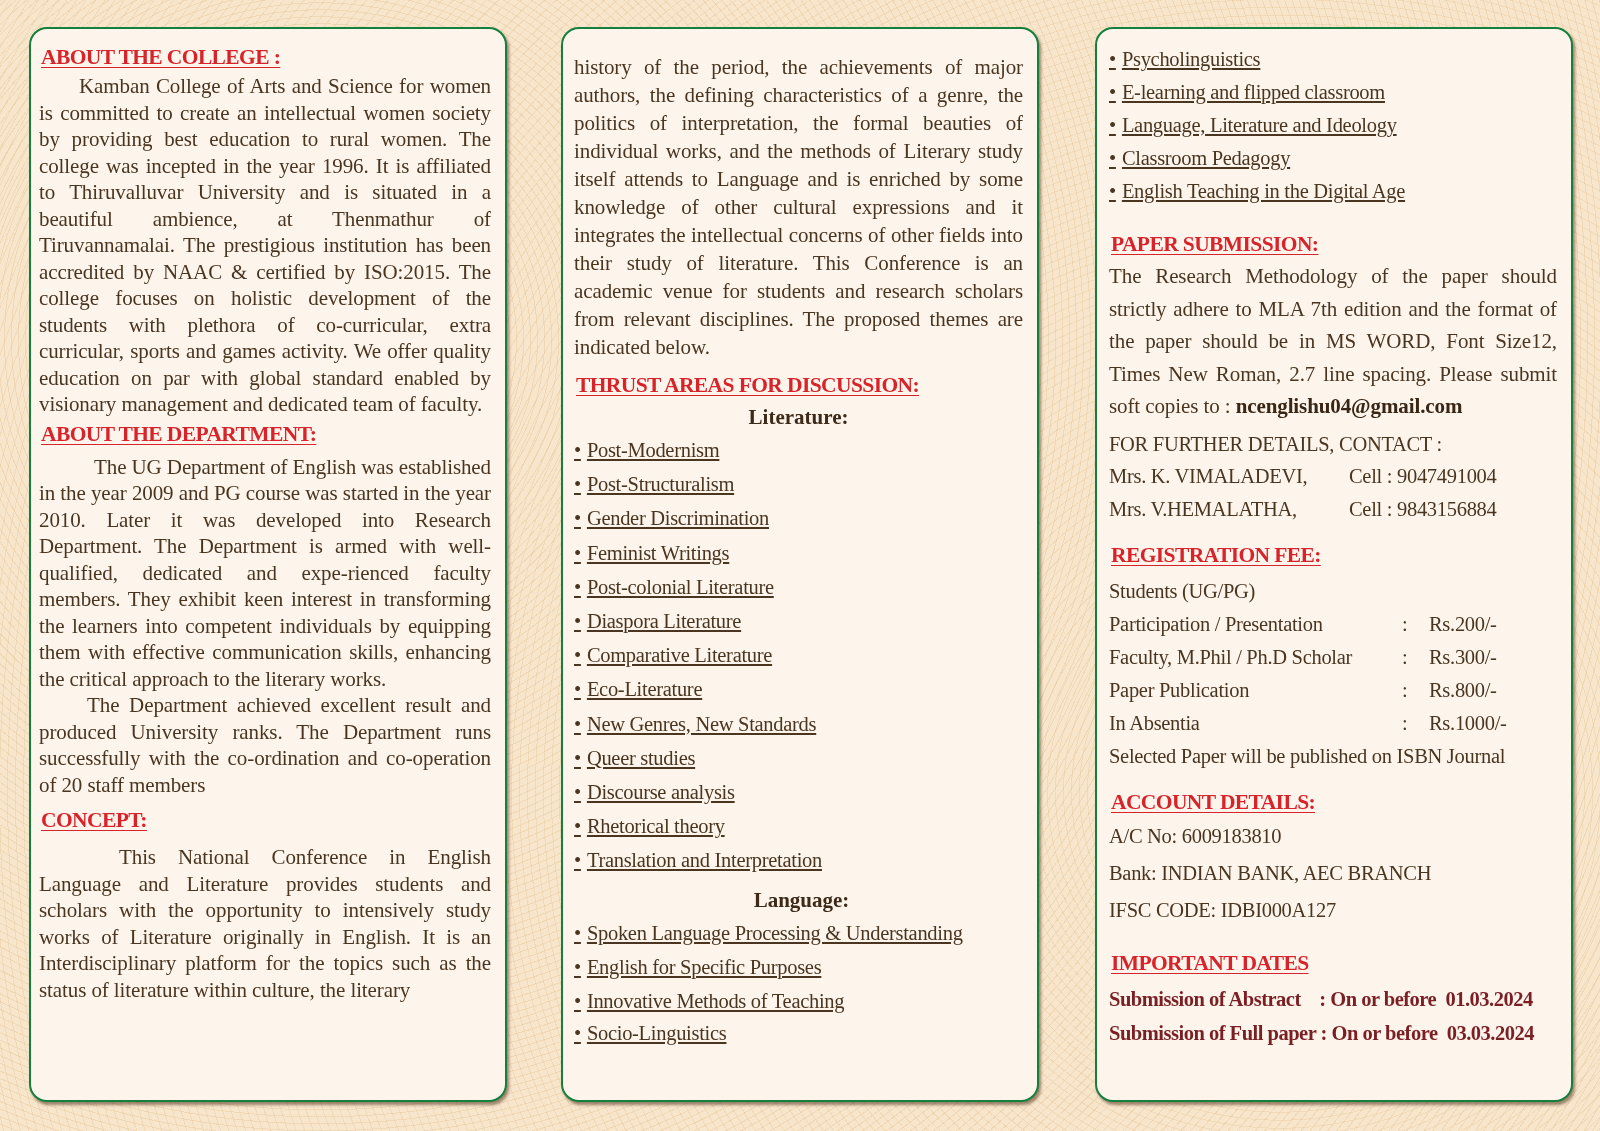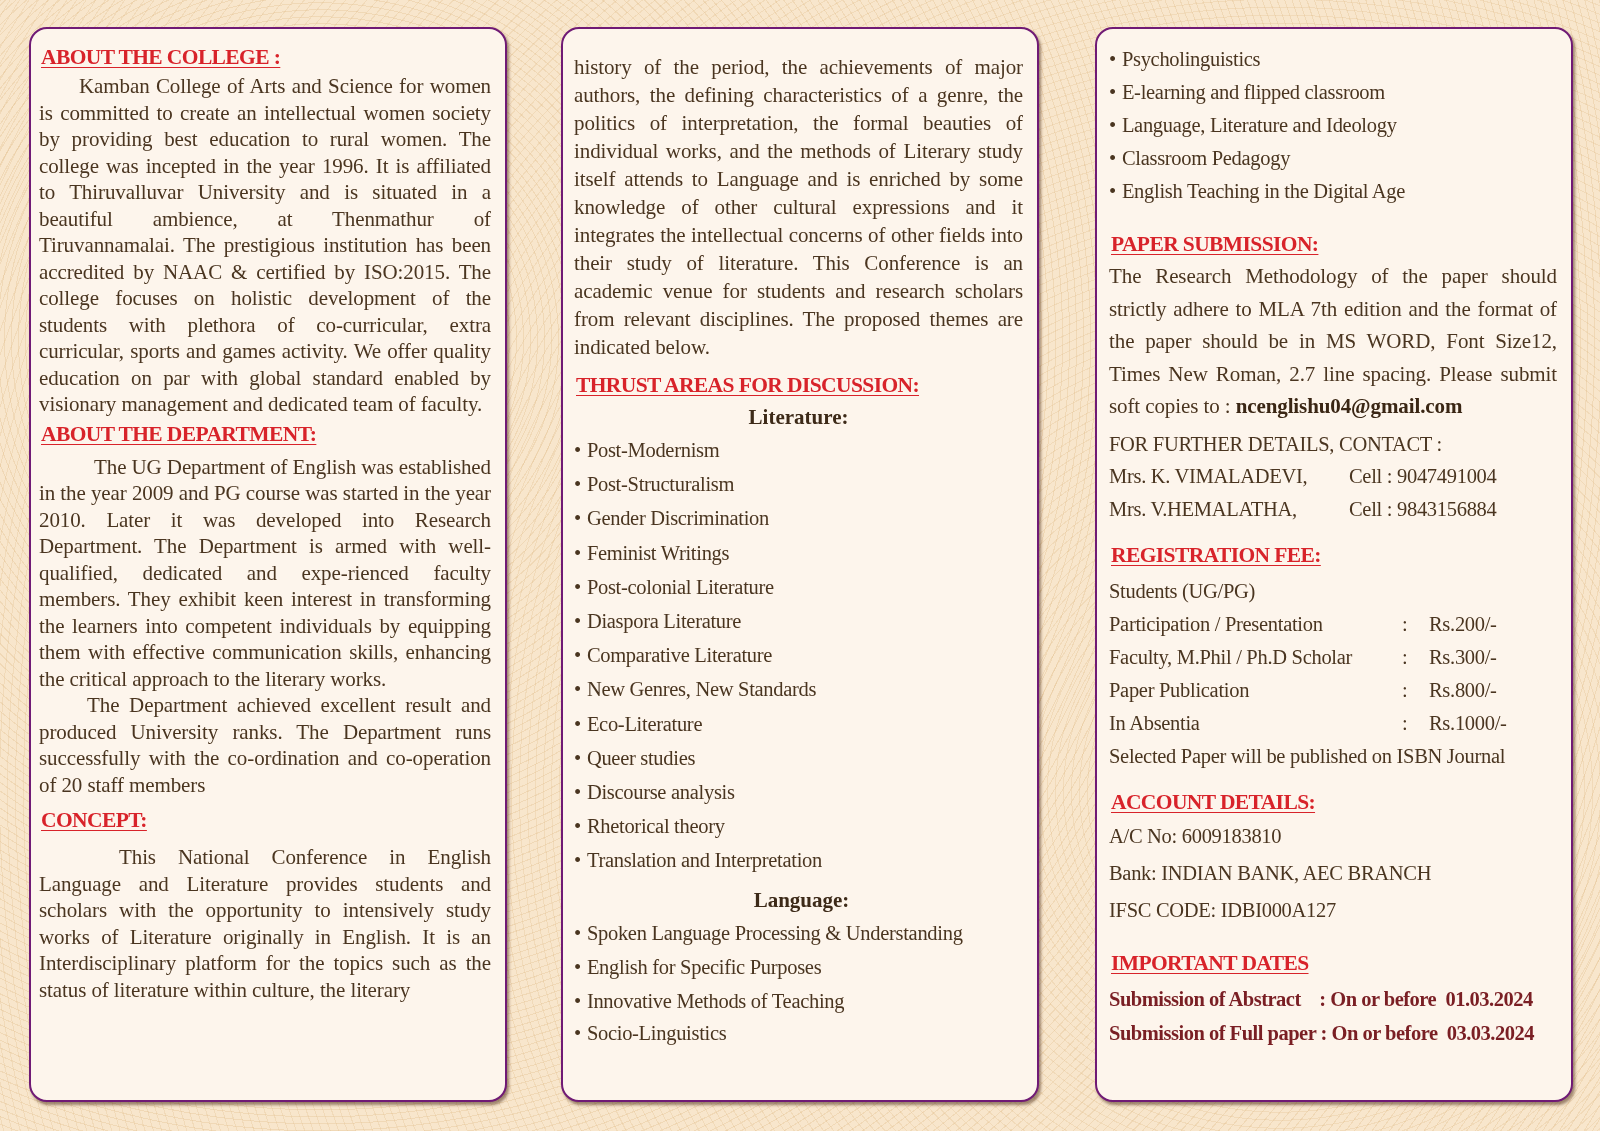--- a/index.html
+++ b/index.html
@@ -9,41 +9,41 @@
     background-image:
       repeating-radial-gradient(circle at 20% 30%, rgba(225,190,140,0.35) 0 1px, transparent 1px 7px),
       repeating-radial-gradient(circle at 80% 70%, rgba(225,190,140,0.30) 0 1px, transparent 1px 8px);
     font-family:"Liberation Serif","DejaVu Serif",serif;
     color:#4a3520;
     position:relative;
   }
   .panel {
     position:absolute; top:27px; height:1075px;
     background:#fdf5ec;
-    border:2px solid #701a75;
+    border:2px solid #15803d;
     border-radius:18px;
     box-shadow:2px 3px 3px rgba(80,50,30,0.55);
     box-sizing:border-box;
     overflow:hidden;
   }
   #p1 { left:29px; width:478px; padding:14px 14px 0 8px; }
   #p2 { left:561px; width:478px; padding:24px 14px 0 11px; }
   #p3 { left:1095px; width:478px; padding:14px 14px 0 12px; }
   .h {
     color:#d8232a; font-weight:bold; text-decoration:underline;
     text-decoration-thickness:1px; text-underline-offset:3px;
     font-size:21.5px; letter-spacing:-0.6px; margin:0 0 2px 2px; line-height:28px;
   }
   .para {
     font-size:21px; line-height:26.5px; text-align:justify; margin:0;
     letter-spacing:-0.1px;
   }
   .para .ind { display:inline-block; }
   .sub { font-size:21px; font-weight:bold; color:#3d2a18; margin:0; line-height:32px;text-align:center; }
-  ul.b { list-style:none; margin:0; padding:0; }
+  ul.b { list-style:none; margin:0; padding:0;text-decoration:underline; }
   ul.b li { font-size:20.5px; line-height:34.2px; letter-spacing:-0.3px; }
   ul.b li::before { content:"\2022"; margin-right:6px; }
   .email { font-weight:bold; color:#3a2614; }
   .row { font-size:20.5px; line-height:32.5px; letter-spacing:-0.3px; }
   .fee { display:flex; font-size:20.5px; line-height:33px; letter-spacing:-0.3px;align-items:flex-end; }
   .fee .l { width:293px; }
   .fee .c { width:27px; }
   .dates { color:#7a1f24; font-size:20.5px; line-height:33.5px; letter-spacing:-0.5px;font-weight:bold; }
 </style>
 </head>
@@ -64,22 +64,22 @@
   <div class="h" style="margin-top:10px">THRUST AREAS FOR DISCUSSION:</div>
   <div class="sub">Literature:</div>
   <ul class="b">
     <li>Post-Modernism</li>
     <li>Post-Structuralism</li>
     <li>Gender Discrimination</li>
     <li>Feminist Writings</li>
     <li>Post-colonial Literature</li>
     <li>Diaspora Literature</li>
     <li>Comparative Literature</li>
+    <li>Eco-Literature</li>
     <li>New Genres, New Standards</li>
-    <li>Eco-Literature</li>
     <li>Queer studies</li>
     <li>Discourse analysis</li>
     <li>Rhetorical theory</li>
     <li>Translation and Interpretation</li>
   </ul>
   <div class="sub" style="margin:6px 0 0 6px">Language:</div>
   <ul class="b">
     <li>Spoken Language Processing &amp; Understanding</li>
     <li>English for Specific Purposes</li>
     <li>Innovative Methods of Teaching</li>

